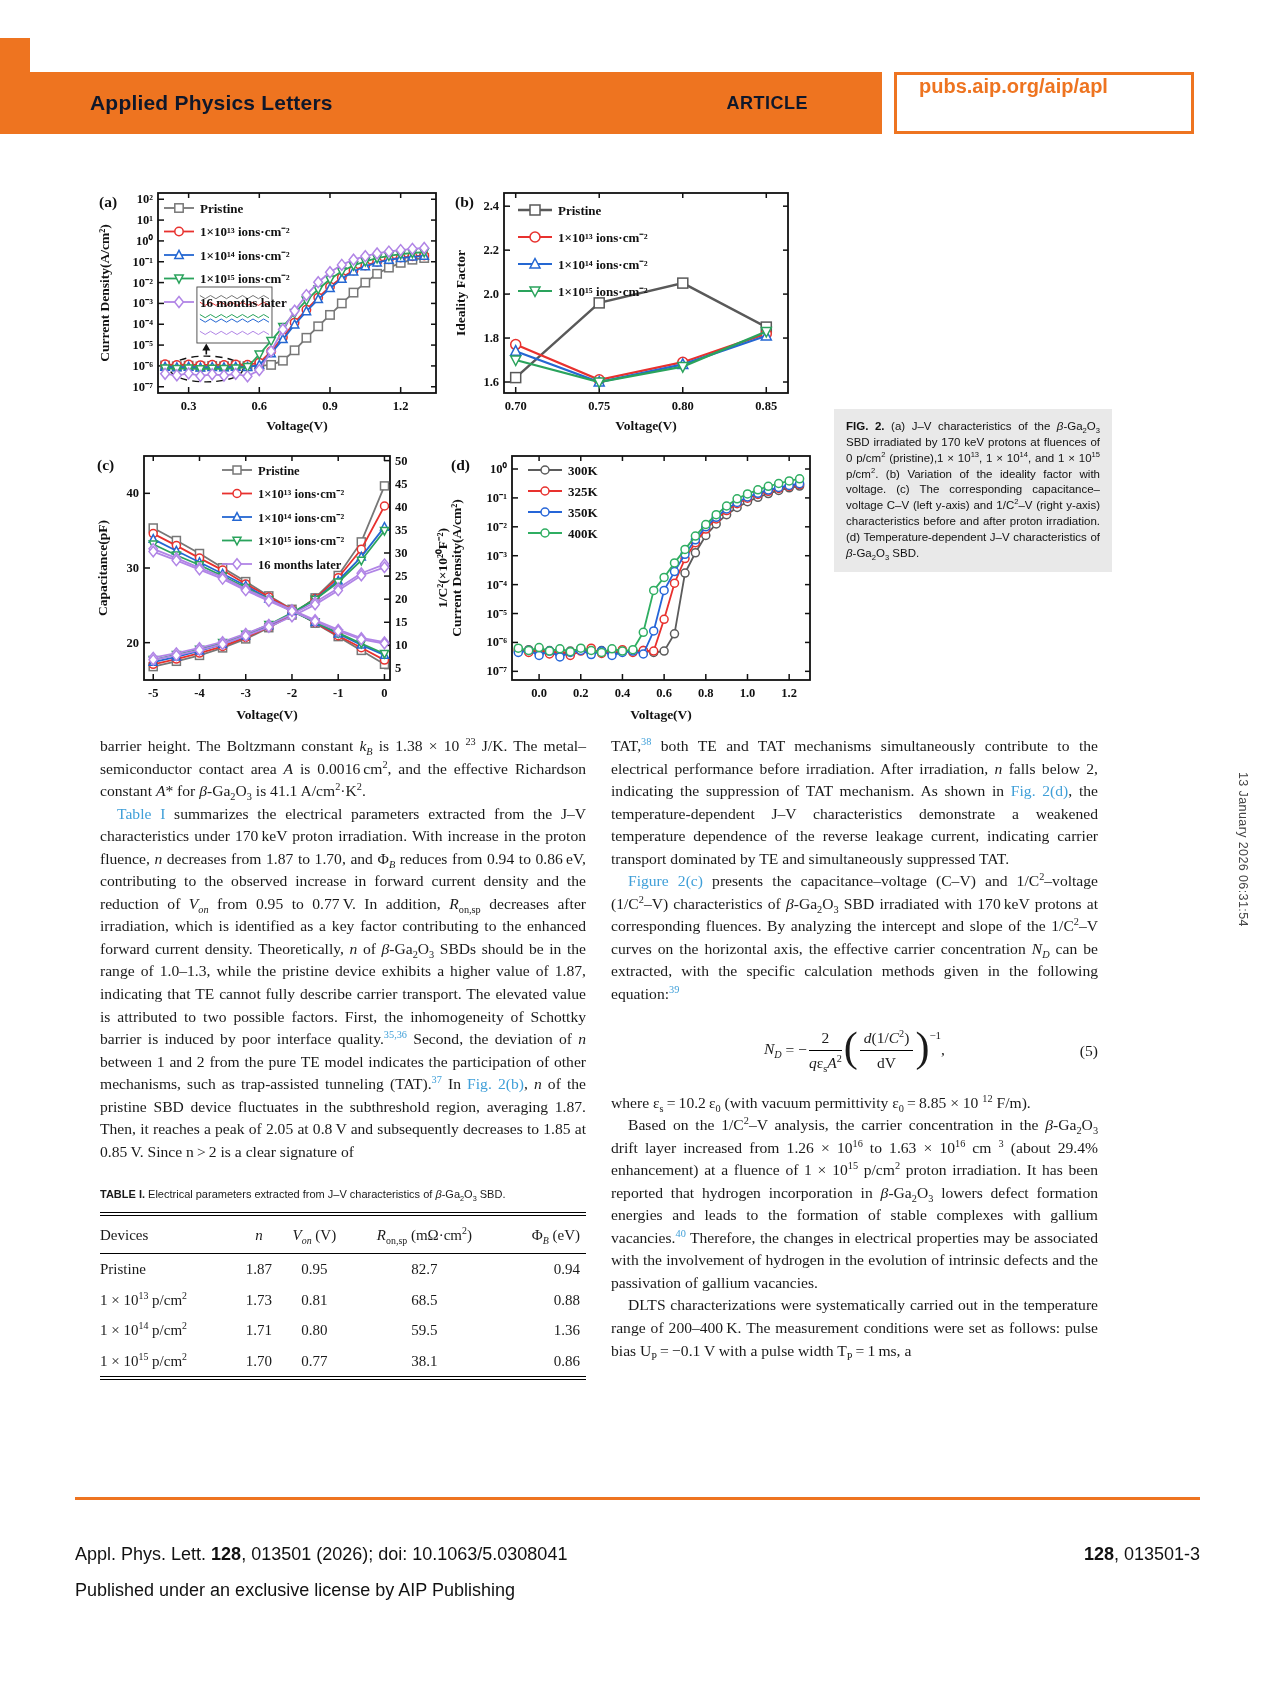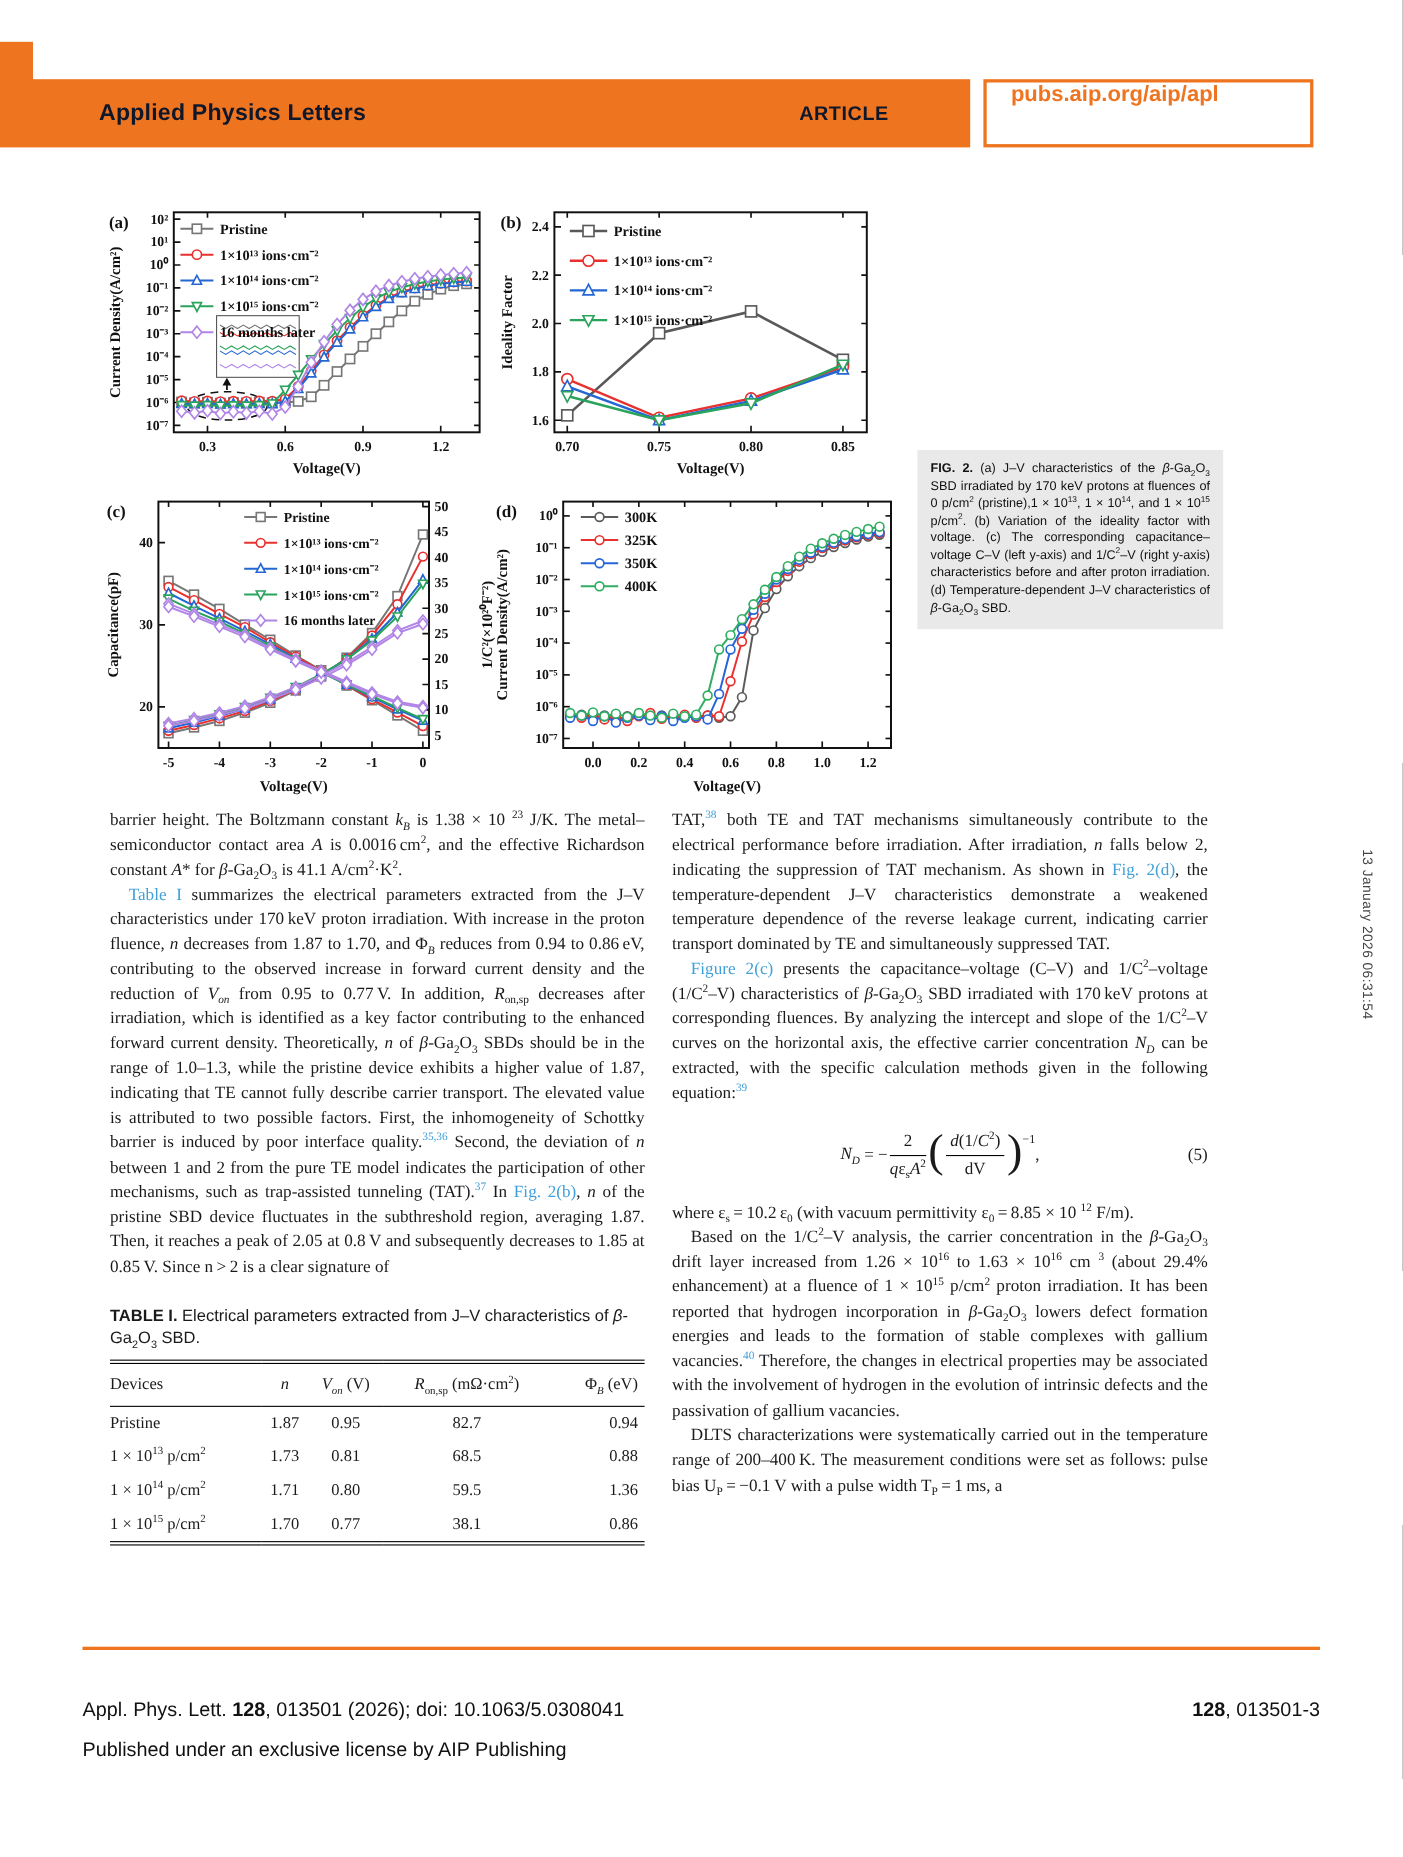--- a/index.html
+++ b/index.html
@@ -23,21 +23,21 @@
   .fig-caption b{font-weight:bold;}
   
   .col{position:absolute;top:735px;font-size:15.6px;line-height:22.55px;text-align:justify;}
   .col p{margin:0;}
   .col p.ind{text-indent:17px;}
   .col-left{left:100px;width:486px;}
   .col-right{left:611px;width:487px;}
   .link{color:#3f9fd8;}
   sup,sub{font-size:66%;line-height:0;}
   
-  .tbl-caption{margin-top:24px;font-family:"Liberation Sans",sans-serif;font-size:15px;
+  .tbl-caption{margin-top:24px;font-family:"Liberation Sans",sans-serif;font-size:11px;
                line-height:1.3;text-align:left;}
   table.t1{width:100%;border-collapse:collapse;margin-top:10px;font-size:15px;
            border-top:4px double #000;border-bottom:4px double #000;}
   table.t1 th{border-bottom:1.6px solid #000;padding:8px 0 7px;font-weight:normal;text-align:center;}
   table.t1 td{padding:4px 0;text-align:center;}
   table.t1 th:first-child,table.t1 td:first-child{text-align:left;margin-left:24px;}
   table.t1 th:last-child,table.t1 td:last-child{text-align:right;padding-right:6px;font-family:Liberation Serif, serif;}
   
   .eq-row{position:relative;display:flex;align-items:center;justify-content:center;
           margin:16px 0 12px;min-height:58px;}

